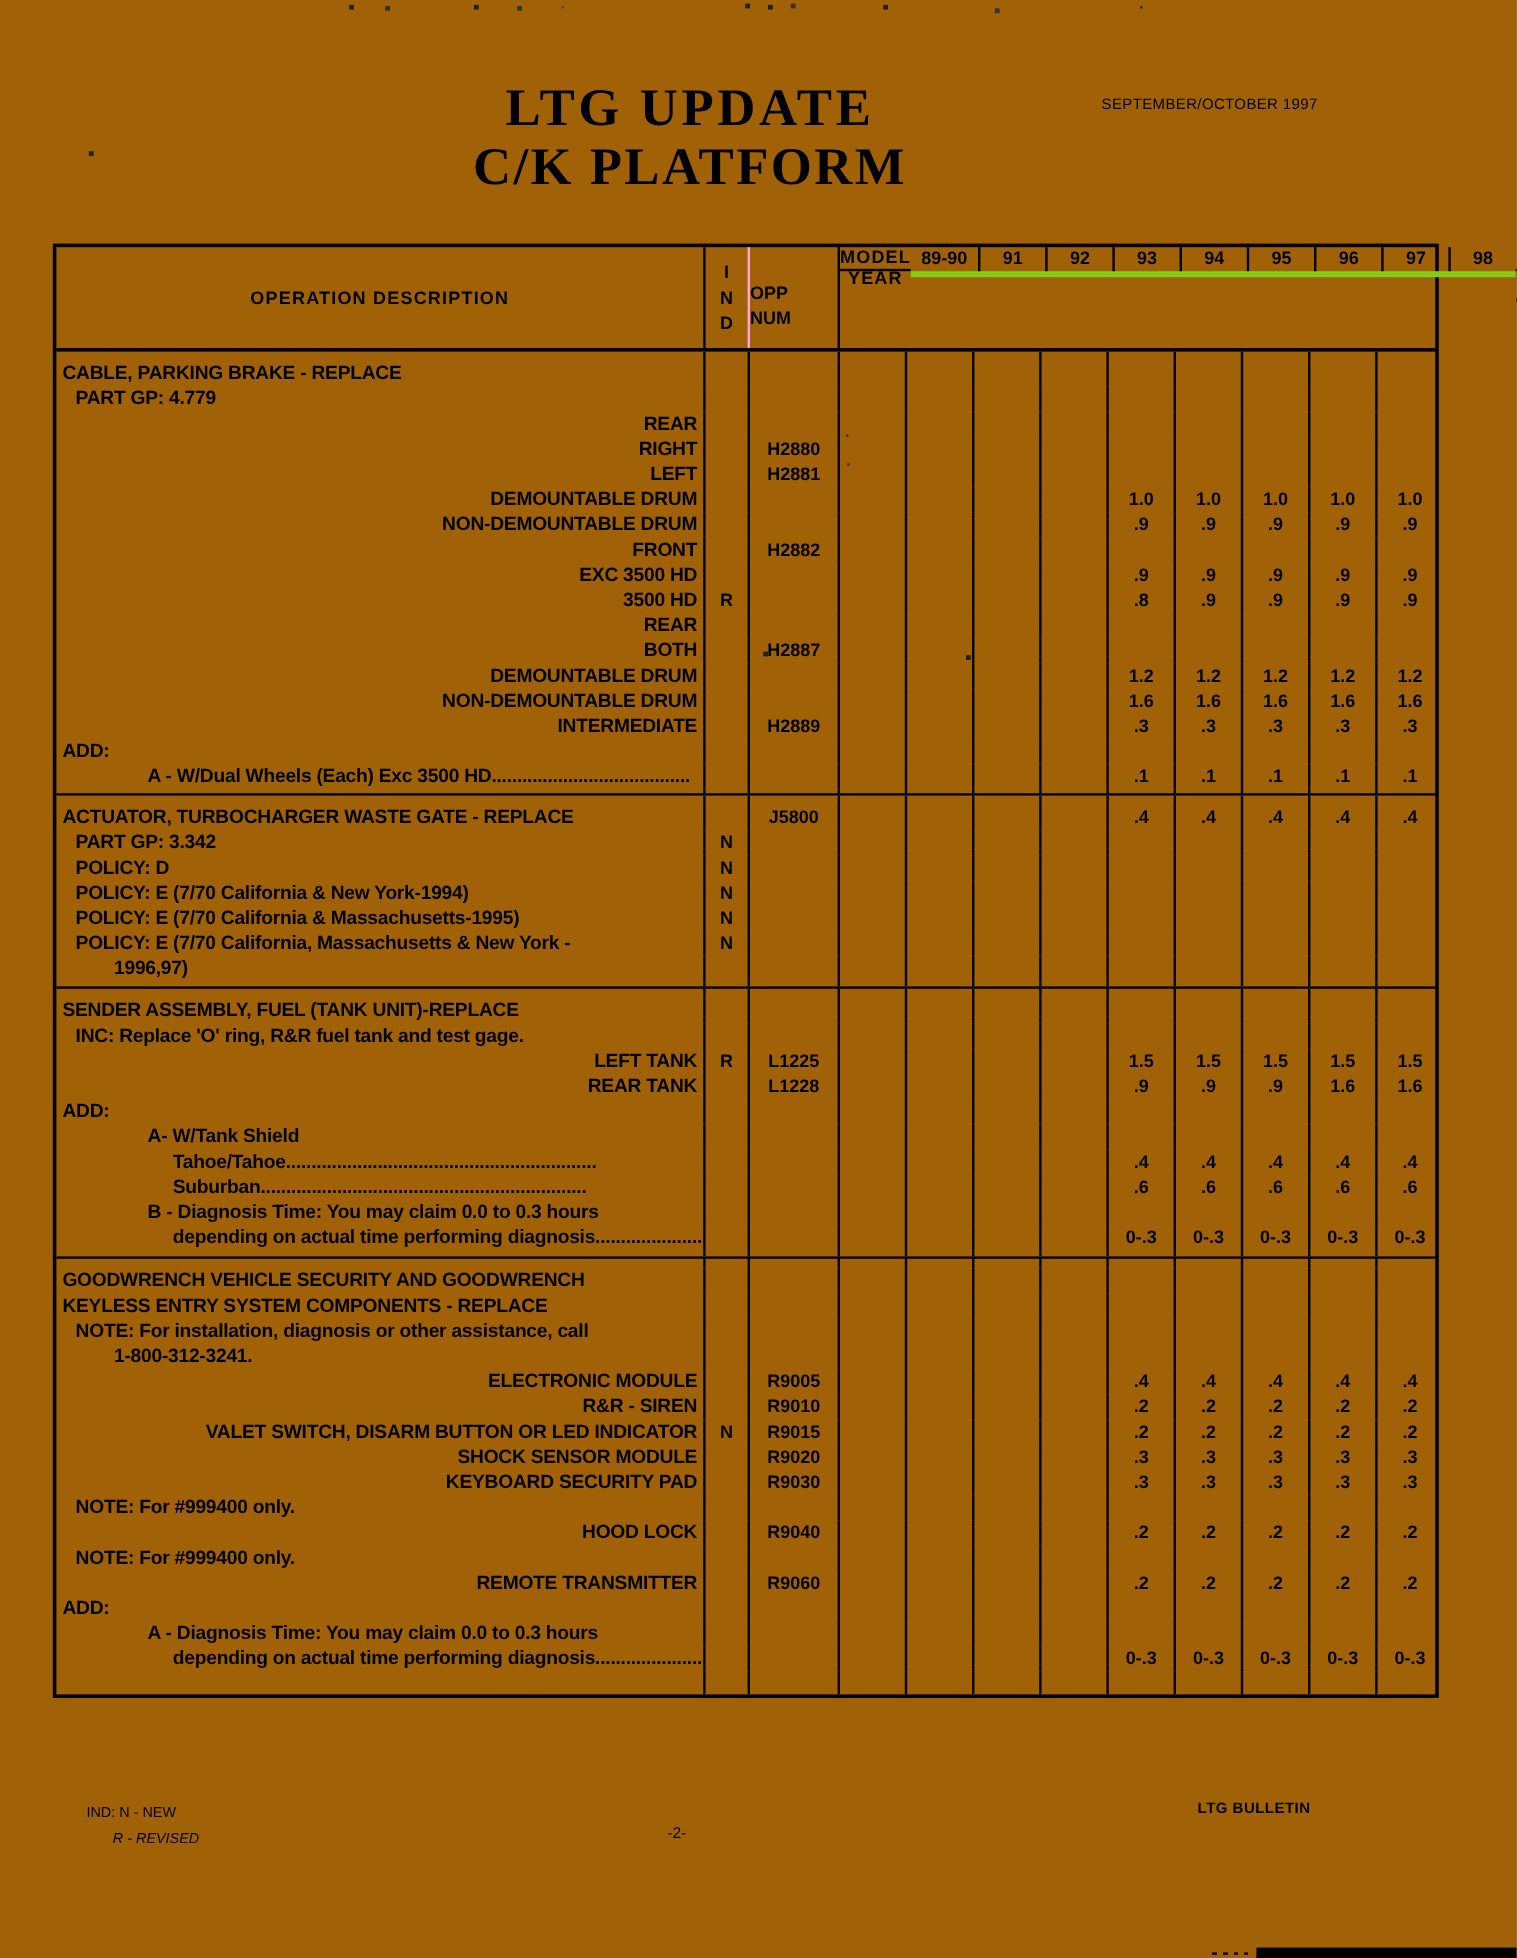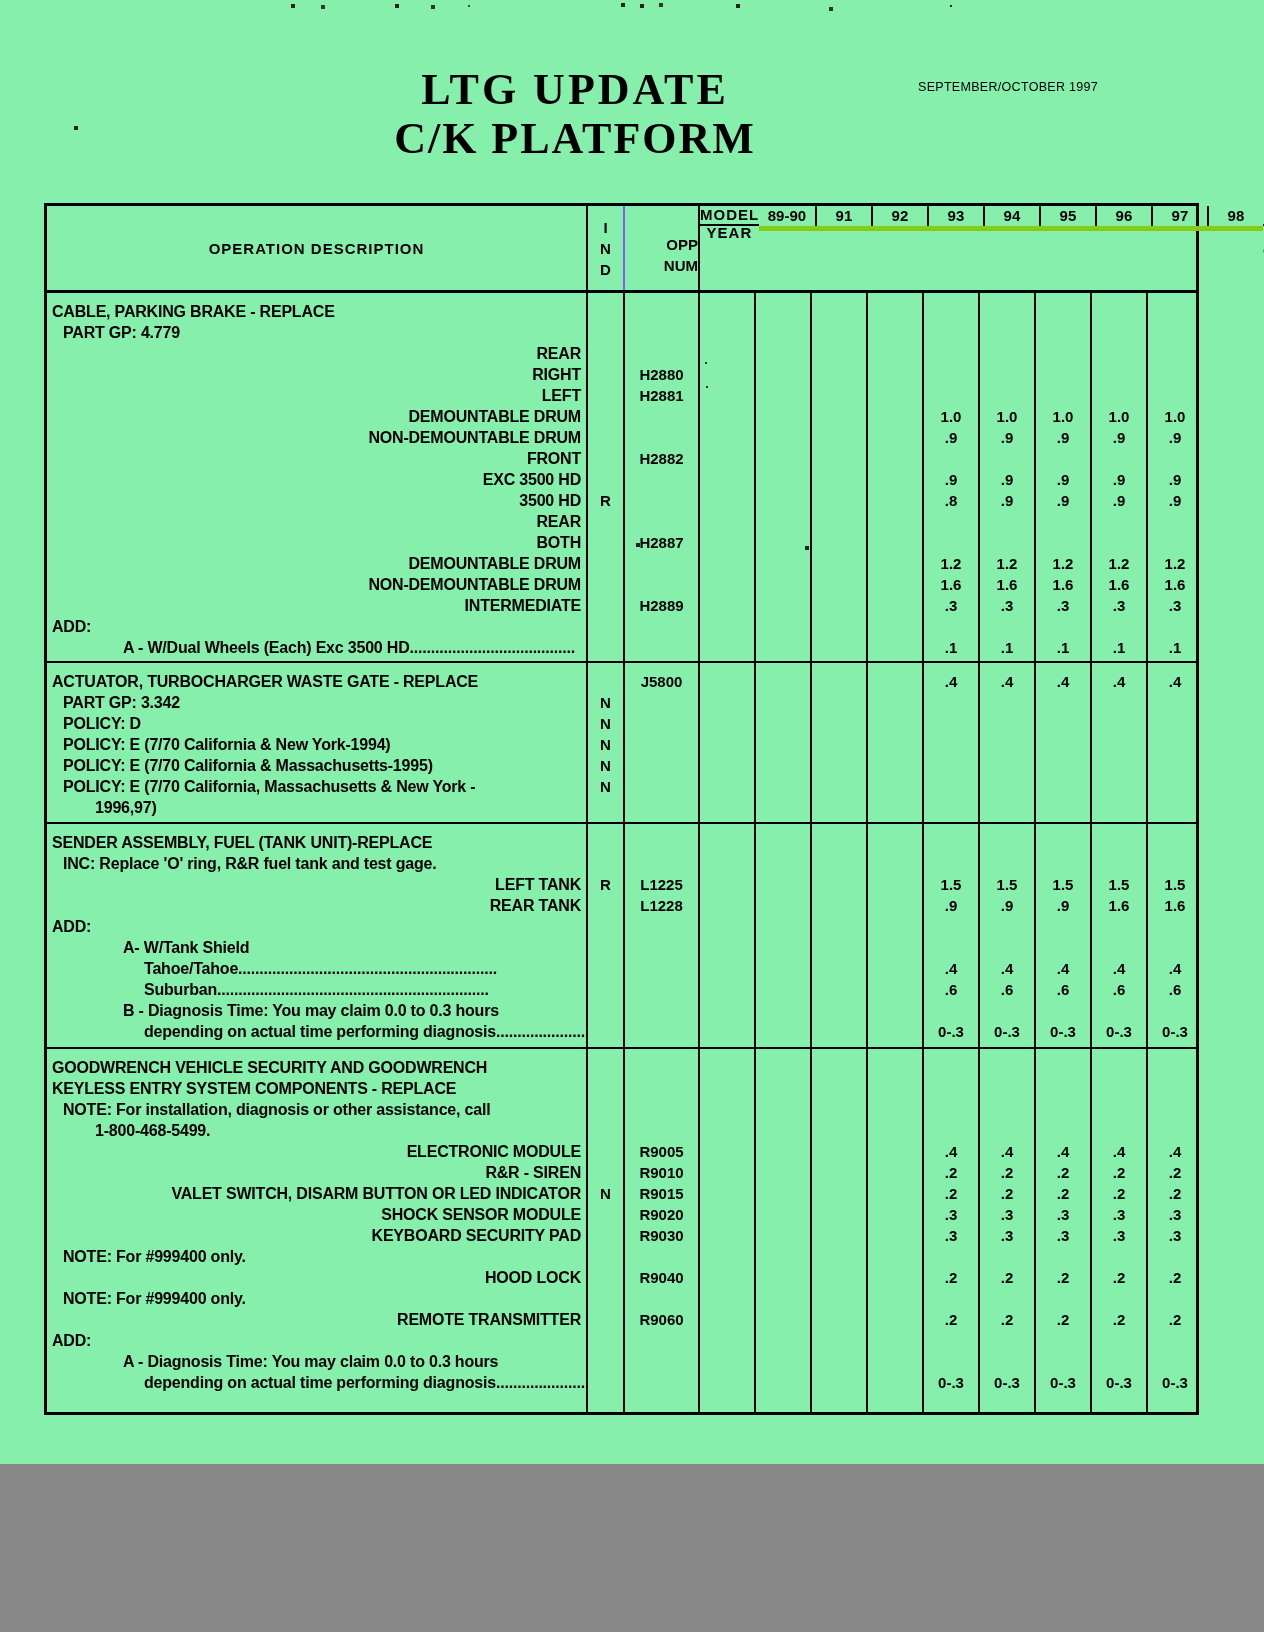--- a/index.html
+++ b/index.html
@@ -1,37 +1,37 @@
 <!DOCTYPE html>
 <html><head>
 <meta charset="utf-8">
 <style>
   html,body{margin:0;padding:0;background:#888;}
-  #page{position:relative;width:1264px;height:1464px;background:#86efac;color:#000;
+  #page{position:relative;width:1264px;height:1632px;background:#a16207;color:#000;
         font-family:"Liberation Sans",sans-serif;overflow:hidden;margin:0 auto;}
 
   
   #title-block{position:absolute;left:330px;top:66px;width:490px;text-align:center;
                font-family:"Liberation Serif",serif;font-weight:bold;}
   #title-line1{font-size:44px;letter-spacing:3px;line-height:48px;}
   #title-line2{font-size:44px;letter-spacing:2px;line-height:50px;}
   #issue-date{position:absolute;left:918px;top:80px;font-size:12.5px;letter-spacing:.3px;}
 
   
   #ops-table{position:absolute;left:44px;top:203px;width:1155px;height:1212px;
              border:3px solid #000;box-sizing:border-box;font-weight:bold;}
   .grid12{display:grid;grid-template-columns:539px 37px 75px repeat(9,56px);}
 
   
   #table-header{display:grid;grid-template-columns:539px 37px 75px 504px;
                 height:84px;border-bottom:3px solid #000;}
   #h-desc{display:flex;align-items:center;justify-content:center;font-size:15px;letter-spacing:1px;}
   #h-ind{border-left:2px solid #000;display:flex;flex-direction:column;align-items:center;
          justify-content:center;font-size:15px;line-height:21px;}
-  #h-opp{border-left:2px solid #8b5cf6;display:flex;flex-direction:column;align-items:flex-end;
+  #h-opp{border-left:2px solid #f9a8d4;display:flex;flex-direction:column;align-items:flex-start;
          justify-content:center;font-size:15px;line-height:21px;padding-top:14px;box-sizing:border-box;}
   #h-years{border-left:2px solid #000;display:flex;}
   .band{height:18px;line-height:18px;border-bottom:2px solid #000;text-align:center;font-size:15px;letter-spacing:1px;}
   .hrow{display:grid;grid-template-columns:repeat(9,56px);}
   #year-labels-row{height:20px;line-height:20px;border-bottom:5px solid #84cc16;}
   #vin-labels-row{flex:1;align-items:center;}
   .hc{text-align:center;font-size:15px;box-sizing:border-box;line-height:20px;}
   .hrow .hc + .hc{border-left:2px solid #000;}
 
   
@@ -740,21 +740,21 @@
             <div class="cv"></div>
             <div class="cv"></div>
             <div class="cv"></div>
             <div class="cv"></div>
             <div class="cv"></div>
             <div class="cv"></div>
             <div class="cv"></div>
             <div class="cv"></div>
           </div>
           <div class="trow grid12">
-            <div class="cd i2">1-800-468-5499.</div>
+            <div class="cd i2">1-800-312-3241.</div>
             <div class="ci"></div>
             <div class="co"></div>
             <div class="cv"></div>
             <div class="cv"></div>
             <div class="cv"></div>
             <div class="cv"></div>
             <div class="cv"></div>
             <div class="cv"></div>
             <div class="cv"></div>
             <div class="cv"></div>

